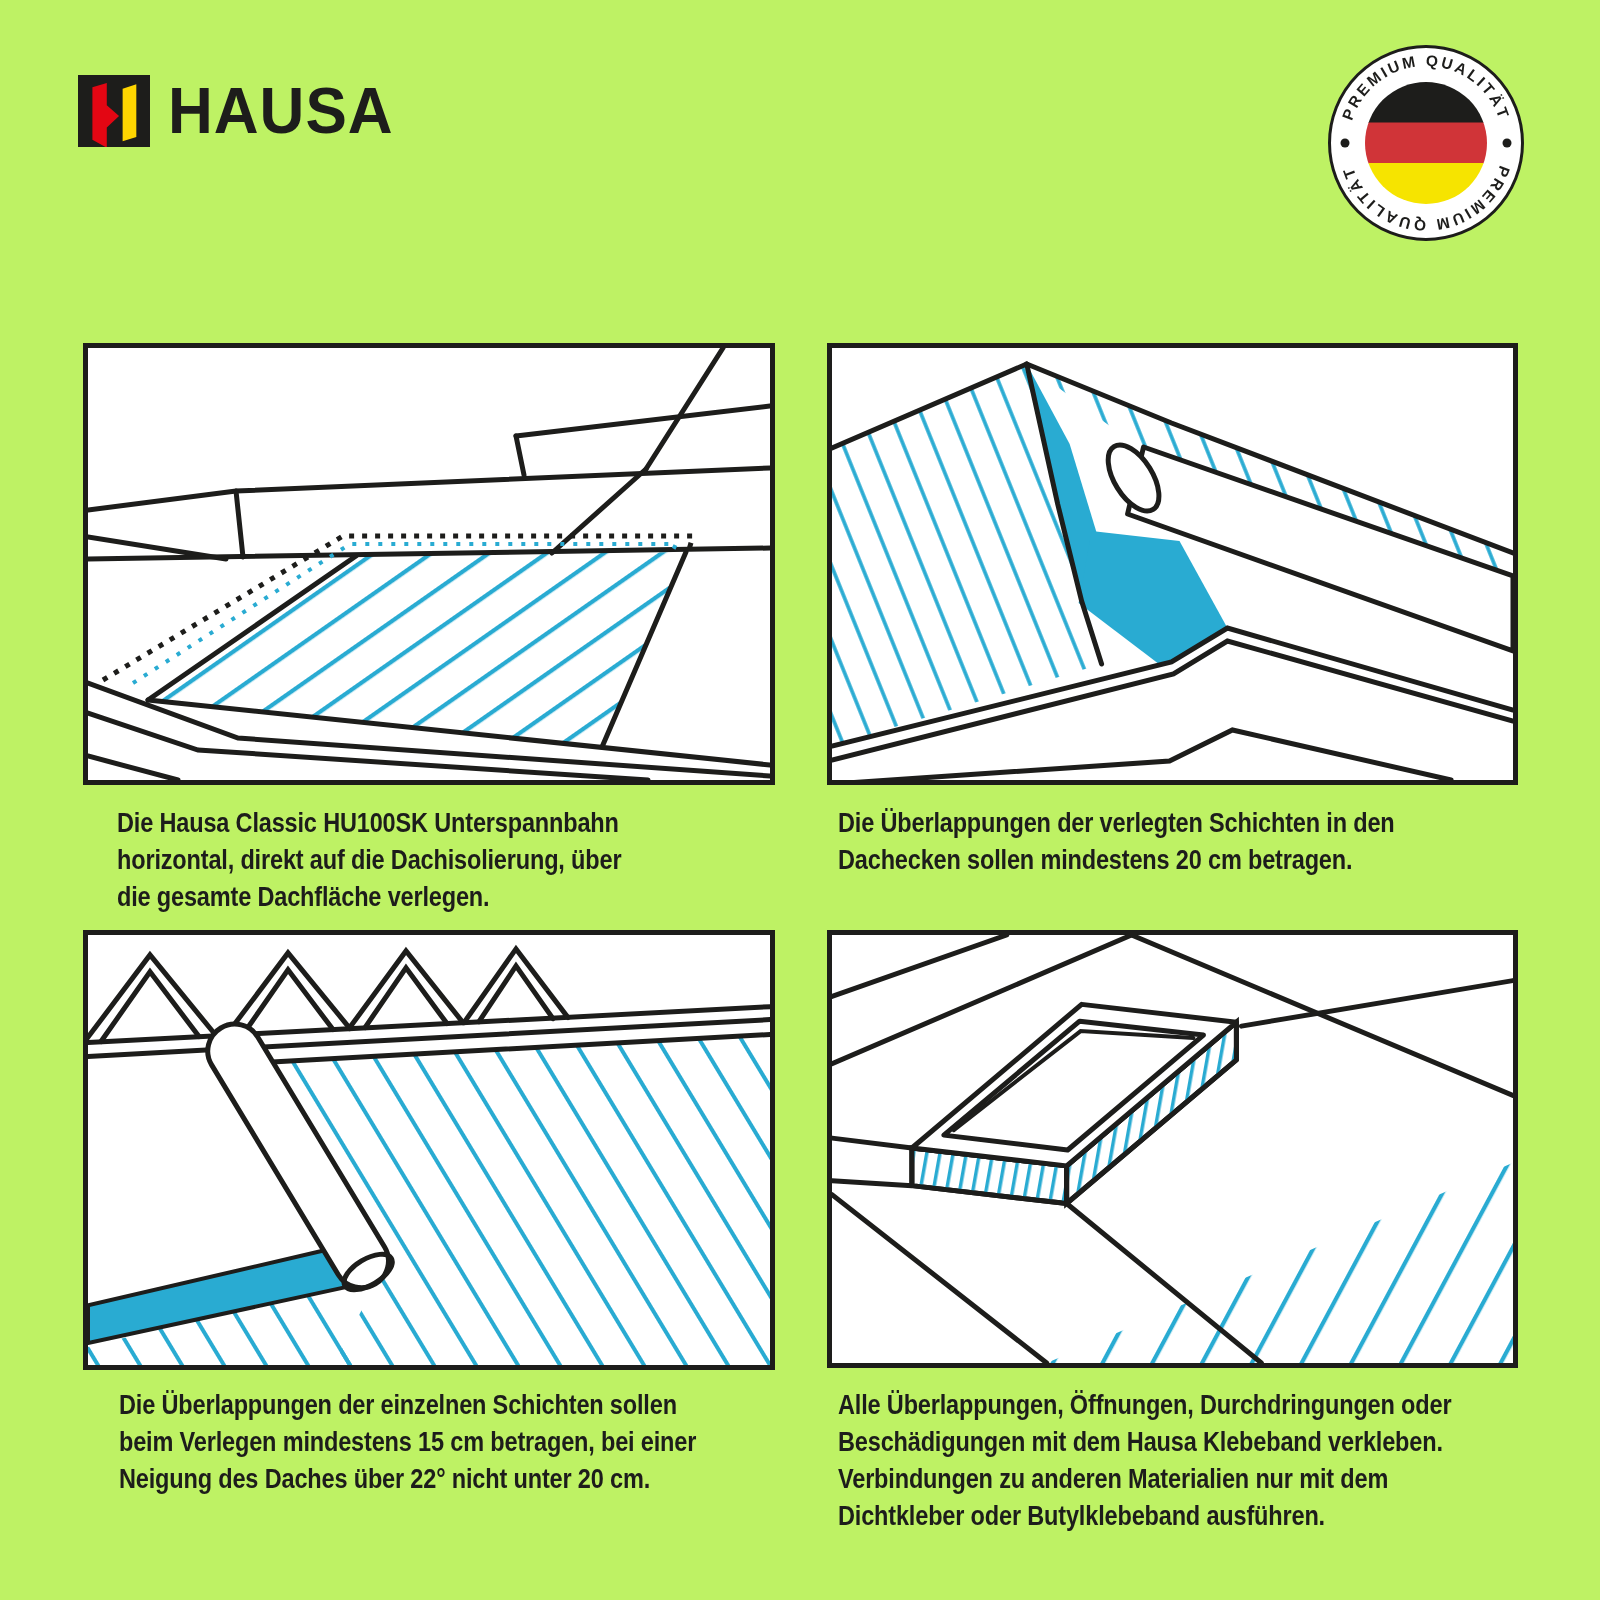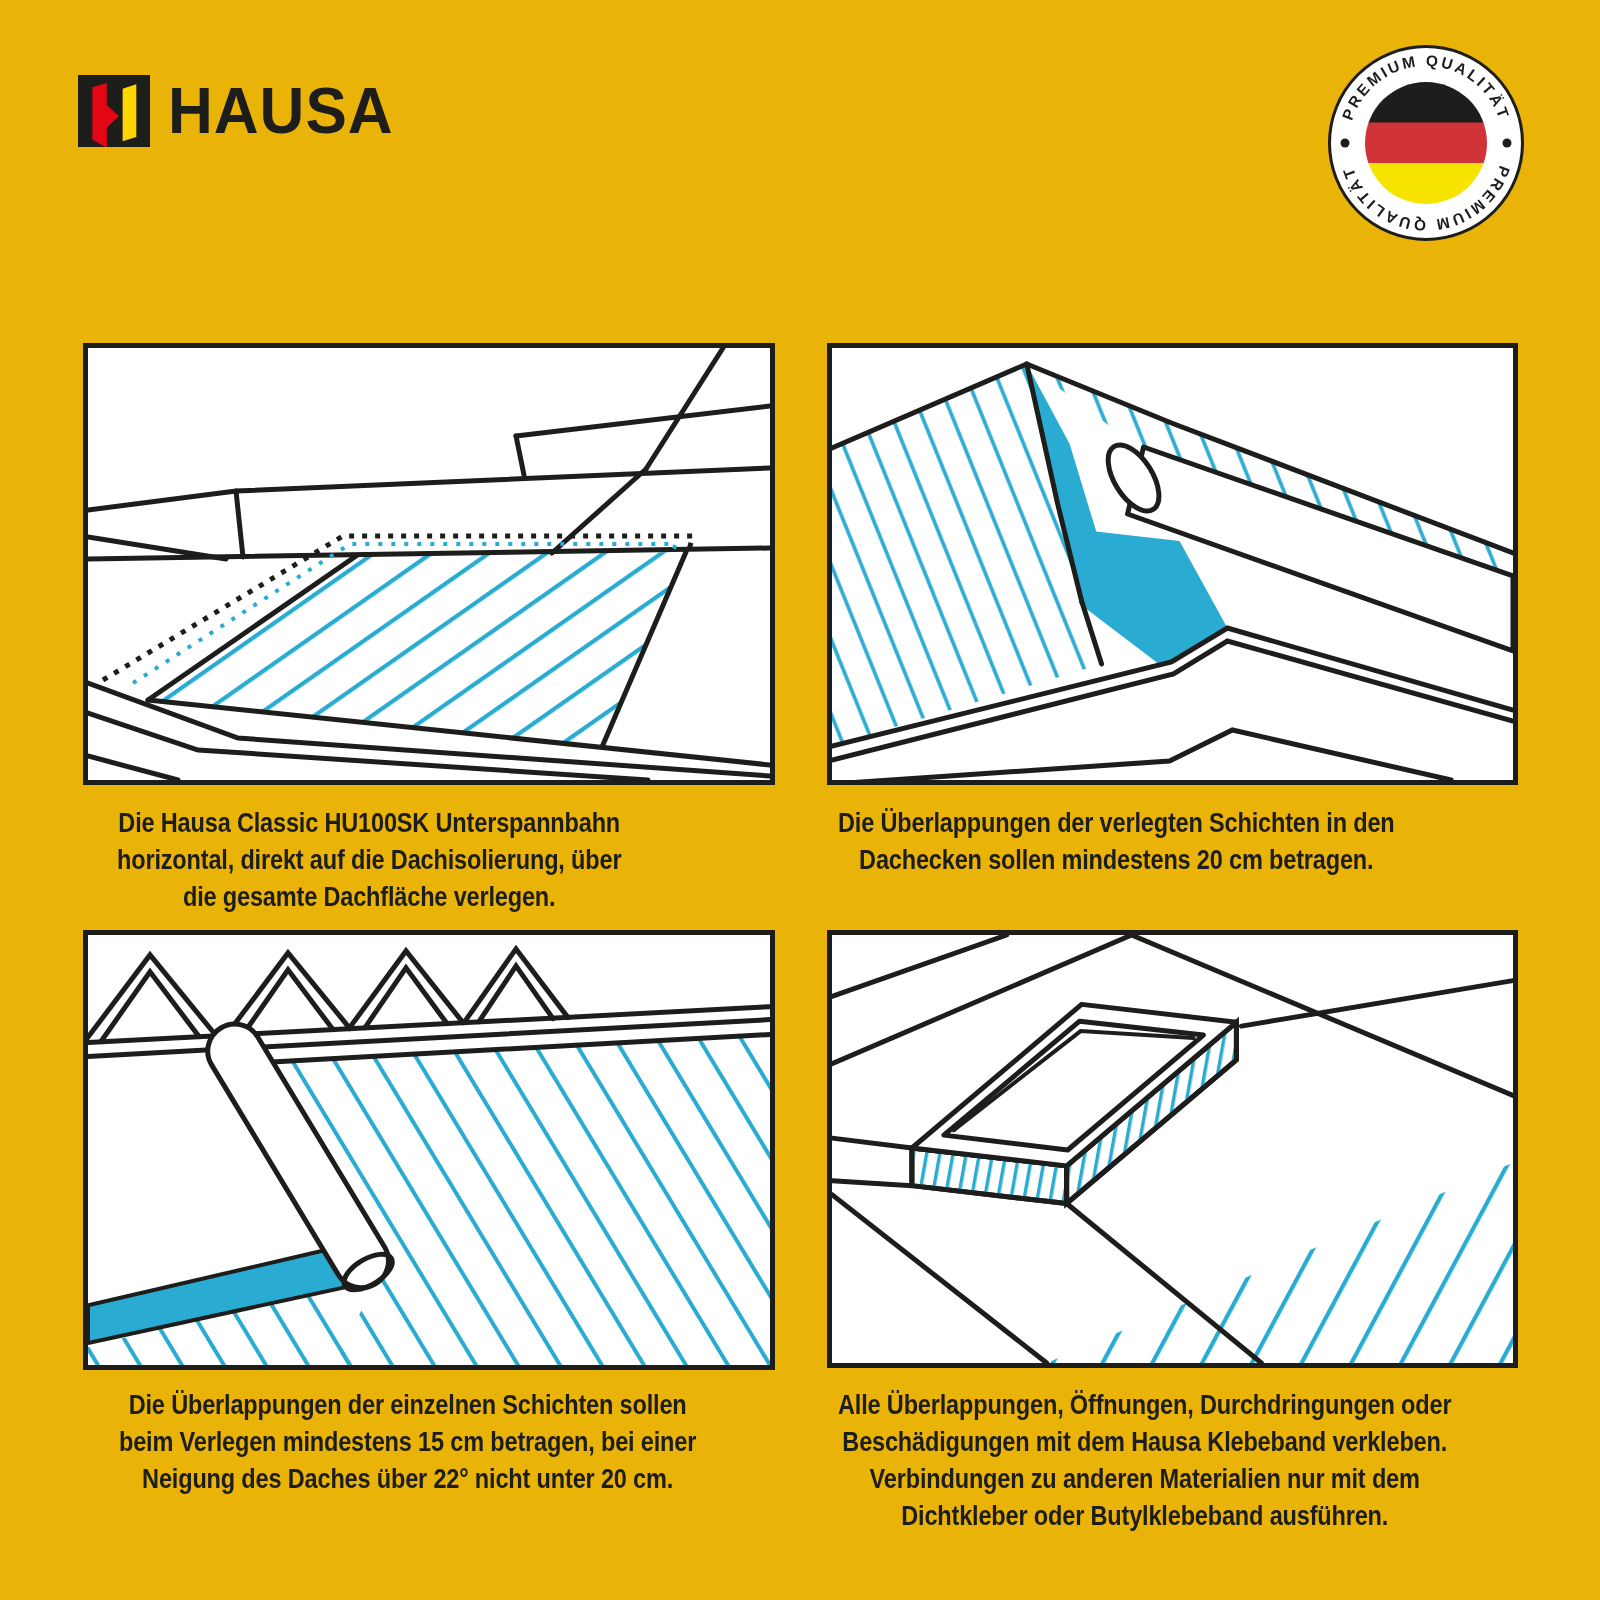--- a/index.html
+++ b/index.html
@@ -1,18 +1,18 @@
 <!DOCTYPE html>
 <html style="--line: #1d1d1b; --accent: #29abd2; --logo-red: #e30613; --logo-yellow: #ffd500; --flag-black: #1d1d1b; --flag-red: #d03438; --flag-yellow: #f6e400;"><head>
 <meta charset="utf-8">
 <style>
   html,body{margin:0;padding:0;background:#ffffff;}
   .canvas{
-    position:relative;width:1600px;height:1600px;background:#eab308;overflow:hidden;
-    font-family:"Liberation Sans","DejaVu Sans",sans-serif;color:var(--line,#1d1d1b);text-align:center;
+    position:relative;width:1600px;height:1600px;background:#bef264;overflow:hidden;
+    font-family:"Liberation Sans","DejaVu Sans",sans-serif;color:var(--line,#1d1d1b);
   }
   
   .logo{position:absolute;left:78px;top:74px;display:flex;align-items:center;}
   .logo svg{display:block;}
   .logo-text{
     font-size:64px;font-weight:700;letter-spacing:1px;color:var(--line);
     margin-left:18px;transform:scaleX(0.97);transform-origin:0 50%;
   }
   .badge{position:absolute;left:1326px;top:43px;width:200px;height:200px;}
   .badge-arc-text{font-size:15.5px;font-weight:700;letter-spacing:2.6px;fill:var(--line);}

